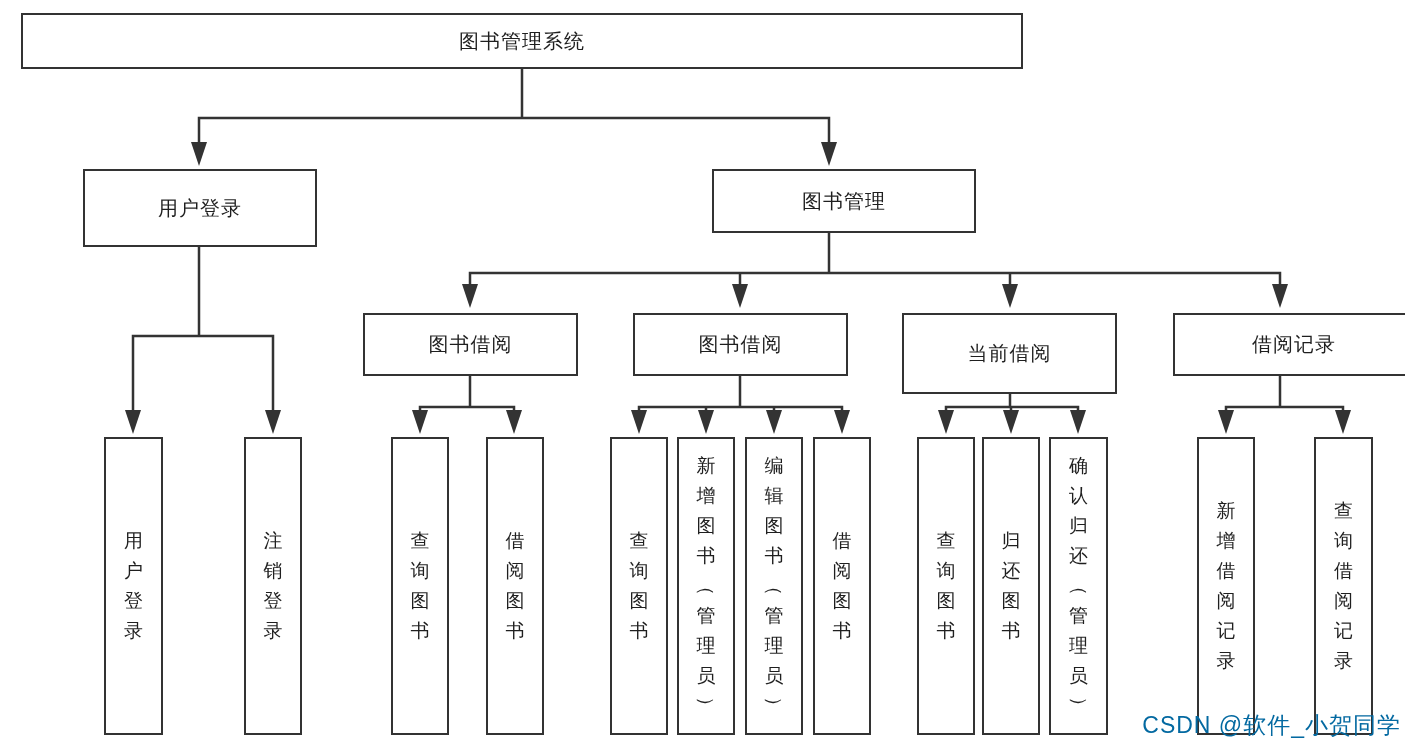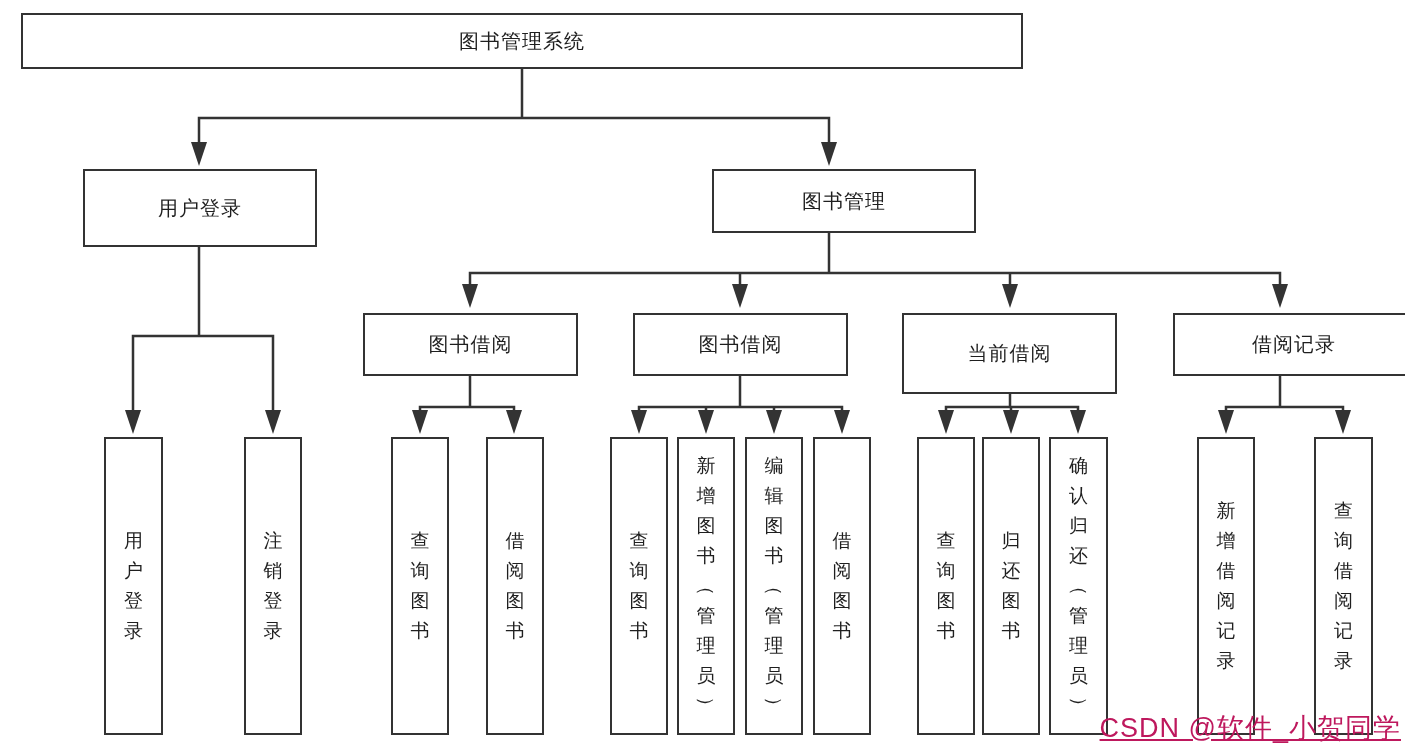--- a/index.html
+++ b/index.html
@@ -28,26 +28,25 @@
     width:100%;height:100%;
   }
   .vtext span{
     display:block;line-height:30px;height:30px;
     width:100%;text-align:center;
   }
   .vtext span.rot{transform:rotate(90deg);}
   .watermark{
     position:absolute;
     right:4px;top:710px;
-    font-size:27px;
-    color:#be185d;
+    font-size:23px;
+    color:#0369a1;
     letter-spacing:1px;
     z-index:5;
     white-space:nowrap;
-    text-decoration:underline;
   }
 </style>
 </head>
 <body>
 
 <div class="canvas">
 
   <svg class="connectors" width="1405" height="747">
     <g stroke="#333333" stroke-width="2.5" fill="none">
 

